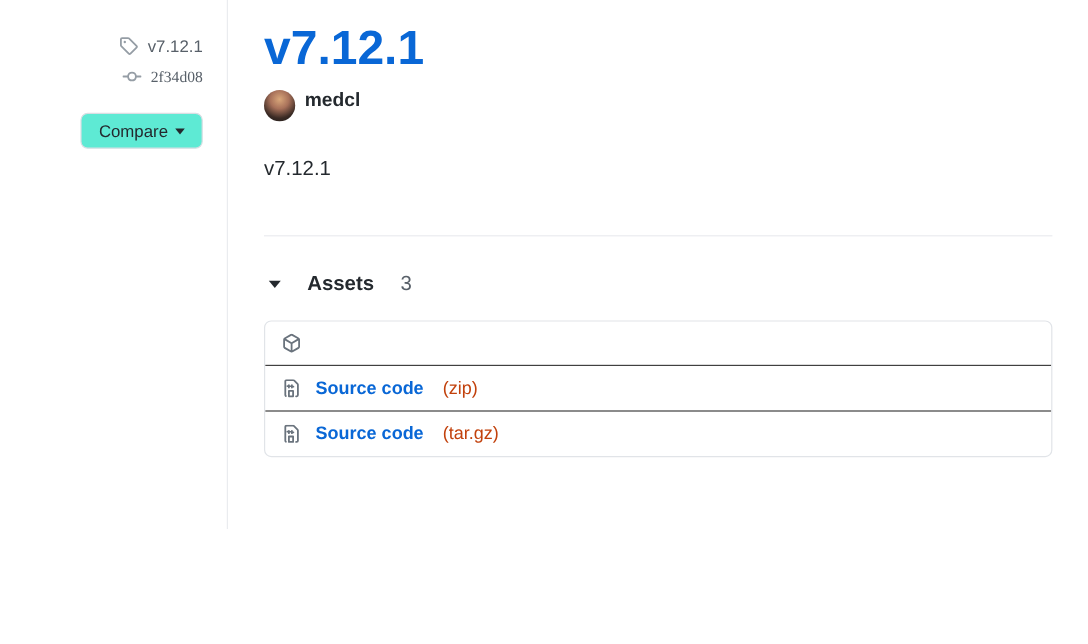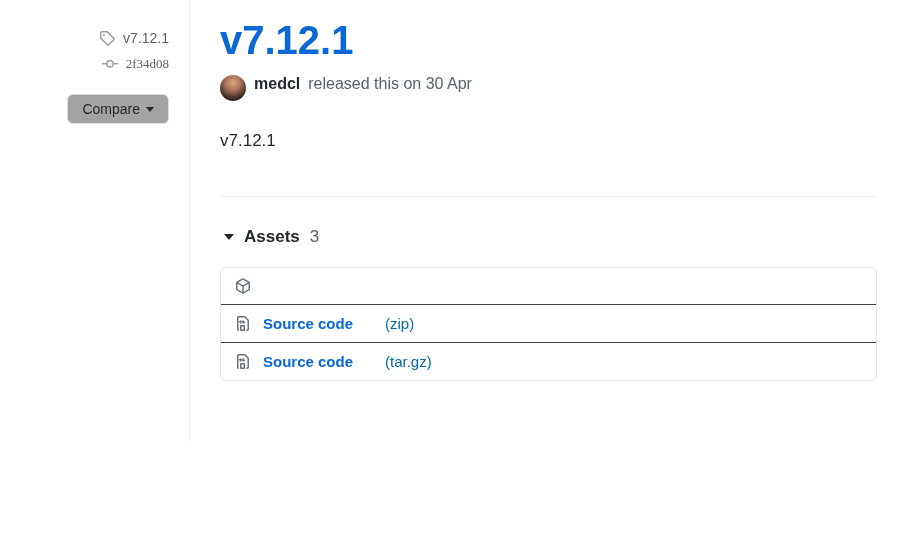--- a/index.html
+++ b/index.html
@@ -36,21 +36,21 @@
   .commit-sha {
     font-family: Liberation Serif, serif;
     font-size: 13px;
     color: #586069;
   }
   .compare-btn {
     margin-top: 12px;
     padding: 6px 14px;
     font-size: 14px;
     color: #24292e;
-    background: #a3a3a3;
+    background: #5eead4;
     border: 1px solid #d9dee3;
     border-radius: 6px;
     display: flex;
     align-items: center;
     gap: 6px;
     cursor: pointer;
   }
   .compare-btn .caret {
     display: inline-block;
     width: 0; height: 0;
@@ -86,21 +86,21 @@
   .author-line .author { font-weight: 600; color: #24292e; }
   .body-text {
     font-size: 17px;
     color: #24292e;
     margin-bottom: 45px;
   }
   .hr { border: none; border-top: 1px solid #eaecef; margin: 0; }
   .assets-header {
     display: flex;
     align-items: center;
-    gap: 10px;
+    gap: 22px;
     margin: 30px 0 20px 0;
     cursor: pointer;
     user-select: none;
     text-align: center;
   }
   .assets-header .caret {
     display: inline-block;
     width: 0; height: 0;
     border-left: 5px solid transparent;
     border-right: 5px solid transparent;
@@ -123,21 +123,21 @@
     font-size: 15px;
   }
   .asset-row:first-child { border-top: none; }
   .asset-row svg { fill: #6a737d; flex-shrink: 0; }
   .asset-name {
     color: #0967d6;
     font-weight: 600;
     text-decoration: none;
     cursor: pointer;
   }
-  .asset-ext { color: #0369a1; font-weight: 400; margin-left: 20px; }
+  .asset-ext { color: #c2410c; font-weight: 400; margin-left: 4px; }
 </style>
 </head>
 <body>
 
 <div class="layout">
   <aside class="sidebar">
     <div class="meta-row">
       <svg width="16" height="16" viewBox="0 0 16 16">
           <path d="M2.5 7.775V2.75a.25.25 0 0 1 .25-.25h5.025a.25.25 0 0 1 .177.073l6.25 6.25a.25.25 0 0 1 0 .354l-5.025 5.025a.25.25 0 0 1-.354 0l-6.25-6.25a.25.25 0 0 1-.073-.177Zm-1.5 0c0 .464.184.909.513 1.237l6.25 6.25a1.75 1.75 0 0 0 2.474 0l5.026-5.025a1.75 1.75 0 0 0 0-2.475l-6.25-6.25A1.75 1.75 0 0 0 7.775 1H2.75A1.75 1.75 0 0 0 1 2.75ZM6 5a1 1 0 1 1-2 0 1 1 0 0 1 2 0Z"></path>
         </svg>
@@ -153,21 +153,20 @@
       <span>Compare</span>
       <span class="caret"></span>
     </button>
   </aside>
 
   <main class="main">
     <h1 class="title">v7.12.1</h1>
     <div class="author-line">
       <span class="avatar"></span>
       <span class="author">medcl</span>
-      <span>released this on 30 Apr</span>
     </div>
     <div class="body-text">v7.12.1</div>
 
     <hr class="hr">
 
     <div class="assets-header">
       <span class="caret"></span>
       <span class="label">Assets</span>
       <span class="count">3</span>
     </div>

